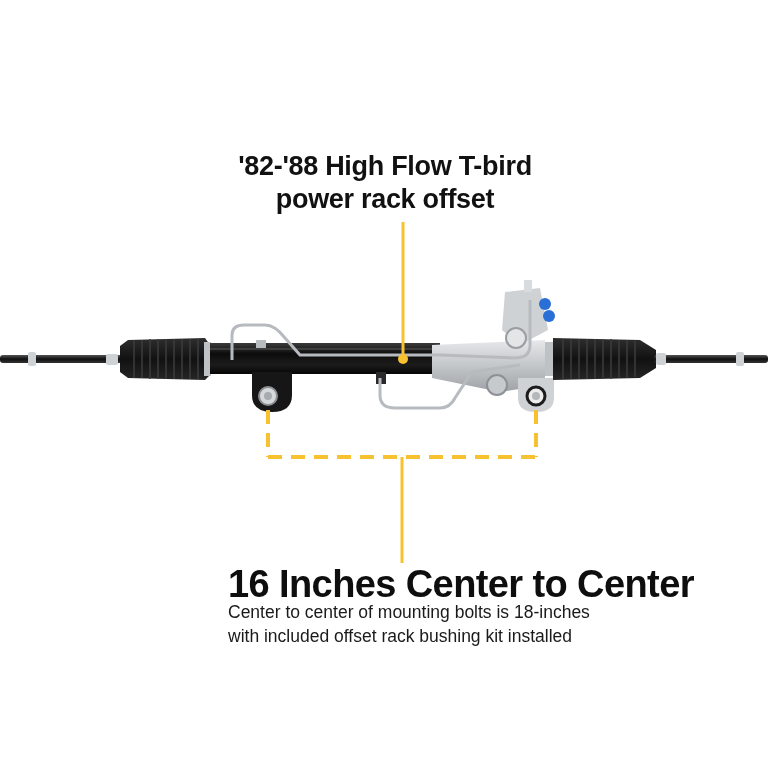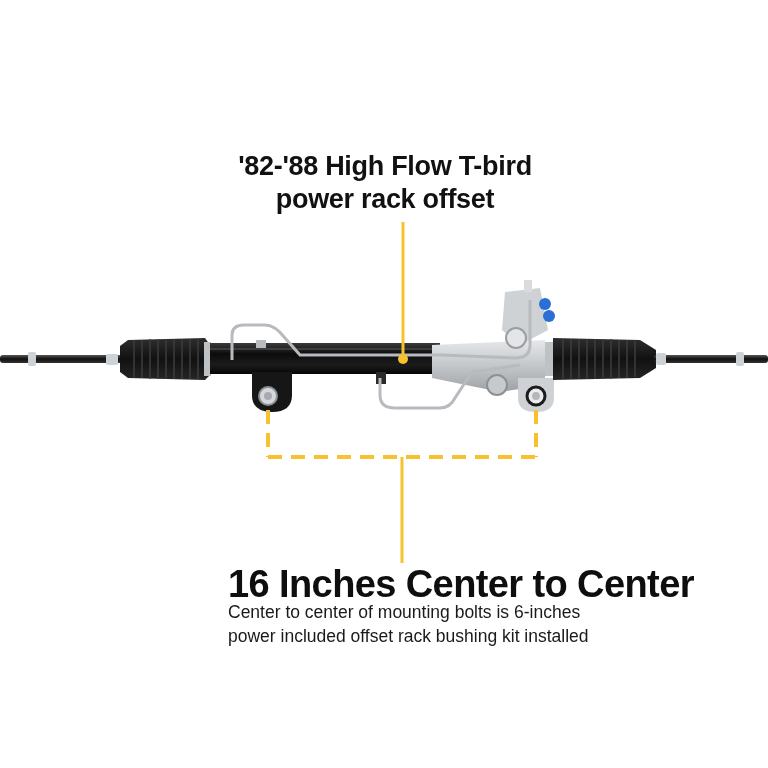--- a/index.html
+++ b/index.html
@@ -129,16 +129,16 @@
     <line x1="402" y1="457" x2="402" y2="563" stroke="#f7c12f" stroke-width="3"></line>
   </svg>
 
   <div class="headline">
     <div>'82-'88 High Flow T-bird</div>
     <div>power rack offset</div>
   </div>
 
   <div class="spec-title">16 Inches Center to Center</div>
   <div class="spec-desc">
-    <div>Center to center of mounting bolts is 6-inches</div>
-    <div>power included offset rack bushing kit installed</div>
+    <div>Center to center of mounting bolts is 18-inches</div>
+    <div>with included offset rack bushing kit installed</div>
   </div>
 </div>
 
 </body></html>

